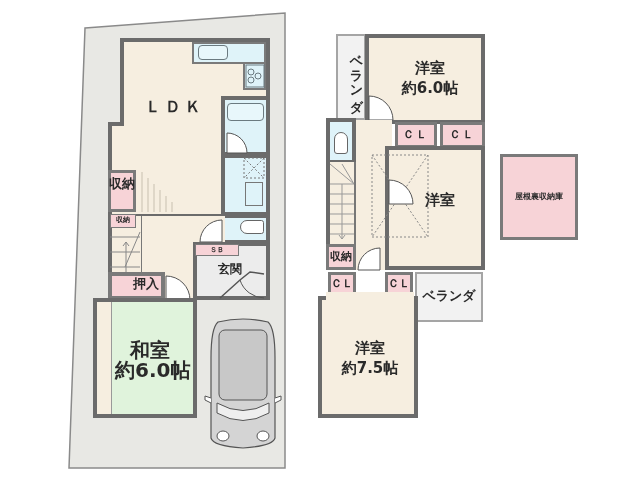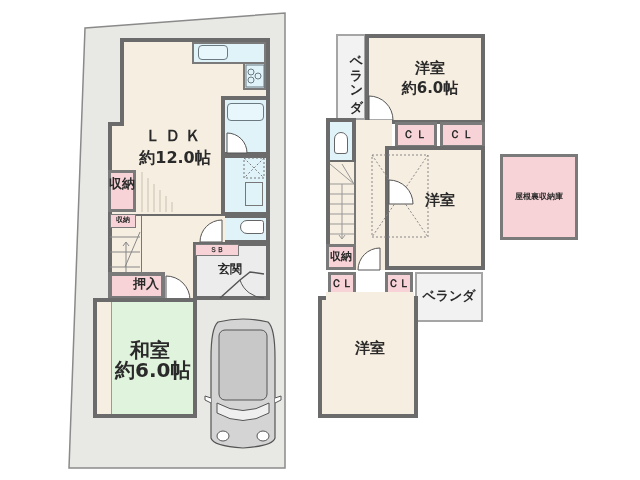--- a/index.html
+++ b/index.html
@@ -88,22 +88,21 @@
       <line x1="4" y1="0" x2="4" y2="40"></line>
         <line x1="10" y1="6" x2="10" y2="40"></line>
       <line x1="16" y1="12" x2="16" y2="40"></line>
         <line x1="22" y1="18" x2="22" y2="40"></line>
       <line x1="28" y1="24" x2="28" y2="40"></line>
         <line x1="34" y1="30" x2="34" y2="40"></line>
     </g>
   </svg>
 
   <div class="label lbl-room" style="left:130px;top:96px;width:90px;font-size:16px;line-height:22px;">
-    <div style="letter-spacing:4px;margin-top:29px;">ＬＤＫ</div>
-    <div>約12.0帖</div>
+    <div style="letter-spacing:4px;">ＬＤＫ</div>
   </div>
 
   <div class="abs wall entry" style="left:193px;top:242px;width:77px;height:58px;"></div>
   <div class="abs storage" style="left:195px;top:244px;width:44px;height:12px;border-width:1px;"></div>
   <div class="label lbl-tiny" style="left:195px;top:246px;width:44px;">ＳＢ</div>
   <div class="label lbl-small" style="left:210px;top:262px;width:40px;font-size:12px;">玄関</div>
   <svg width="48" height="28" style="left:220px;top:272px;">
     <polyline points="0,26 20,8 30,0 44,2" fill="none" stroke="#555" stroke-width="1.5"></polyline>
     <path d="M20,8 A26,26 0 0 0 44,26" fill="none" stroke="#555"></path>
   </svg>
@@ -198,17 +197,18 @@
   <div class="abs storage" style="left:385px;top:272px;width:28px;height:24px;"></div>
   <div class="label lbl-small" style="left:385px;top:277px;width:28px;">ＣＬ</div>
 
   <div class="abs veranda" style="left:415px;top:272px;width:68px;height:50px;"></div>
   <div class="label" style="left:415px;top:288px;width:68px;font-size:13px;">ベランダ</div>
 
   <div class="abs wall room-floor" style="left:318px;top:296px;width:100px;height:122px;"></div>
   <div class="abs" style="left:326px;top:292px;width:88px;height:8px;background:#f6eee0;"></div>
   <div class="label lbl-room" style="left:330px;top:338px;width:80px;font-size:15px;line-height:20px;">
     <div>洋室</div>
+    <div>約7.5帖</div>
   </div>
 </div>
 
 <div class="abs storage" style="left:500px;top:154px;width:78px;height:86px;border:3px solid #7a7a7a;"></div>
 <div class="label" style="left:500px;top:192px;width:78px;font-size:8px;">屋根裏収納庫</div>
 
 </body></html>

